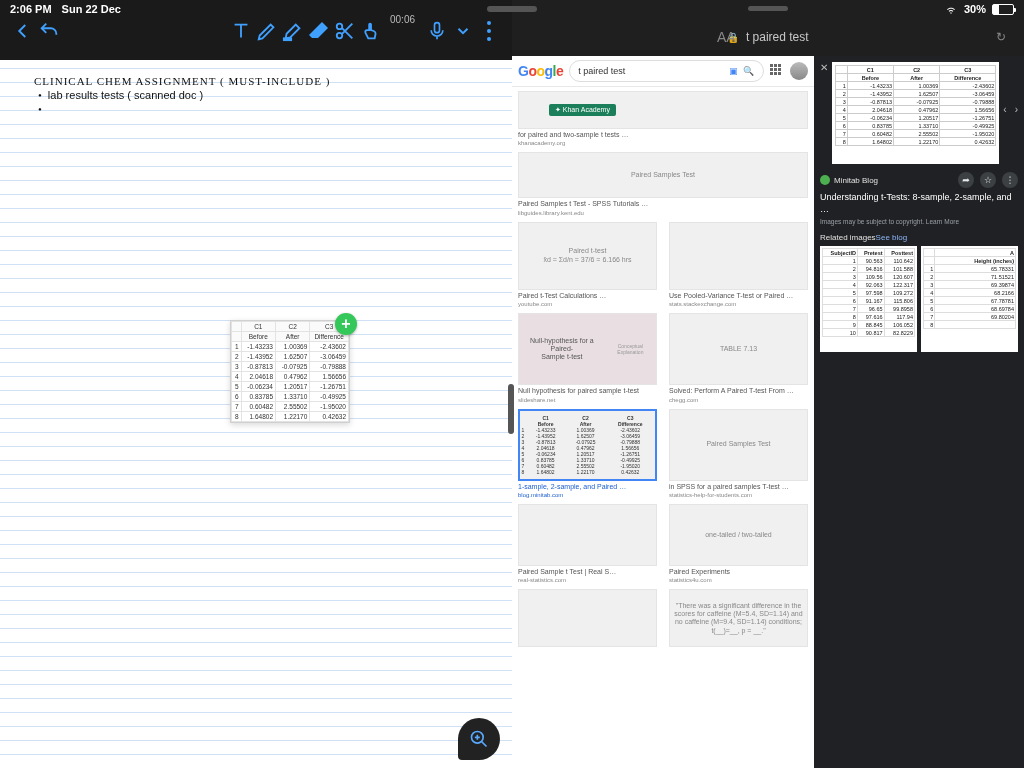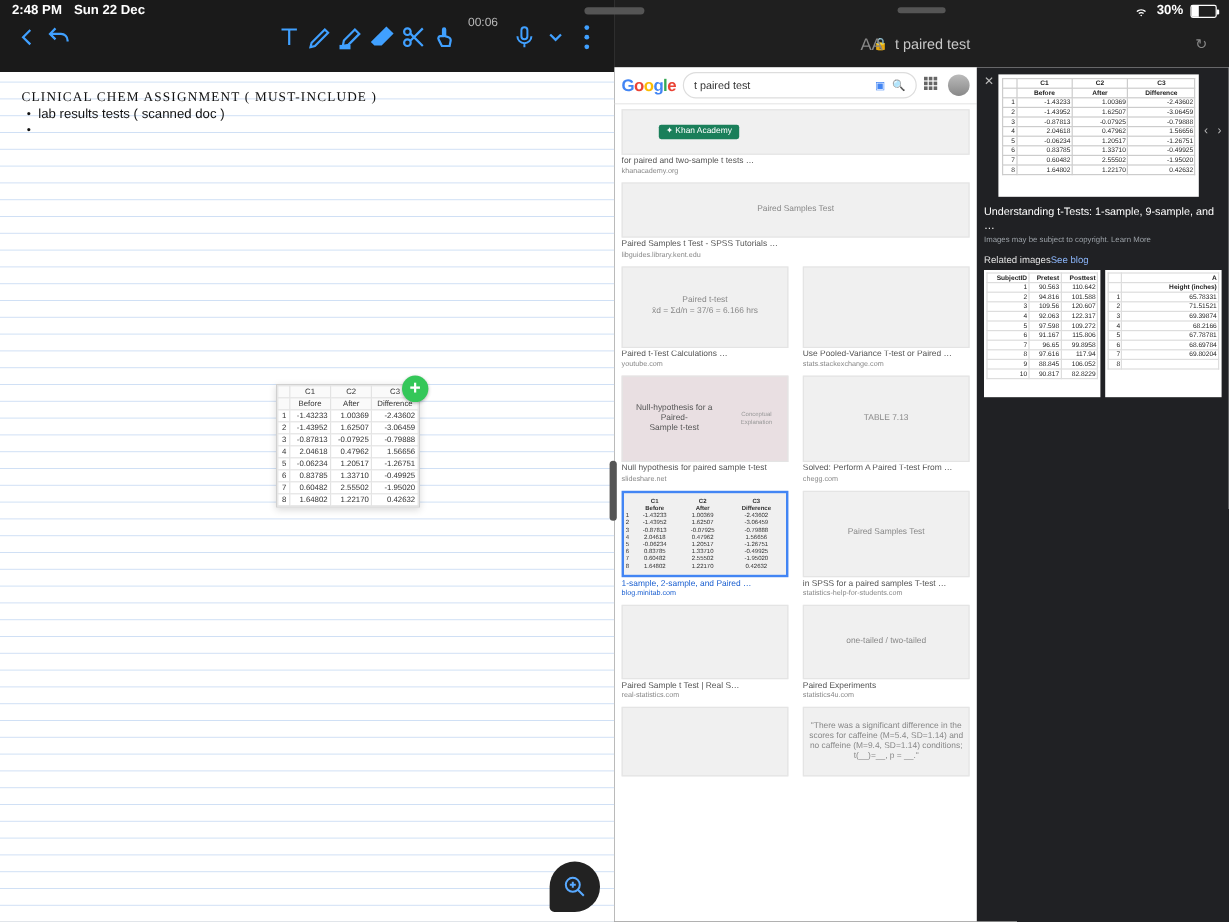--- a/index.html
+++ b/index.html
@@ -12,21 +12,21 @@
   .battery{width:22px;height:11px;border:1px solid #fff;border-radius:2px;position:relative}
   .battery::after{content:"";position:absolute;right:-3px;top:3px;width:2px;height:4px;background:#fff;border-radius:0 1px 1px 0}
   .battery .fill{background:#fff;height:100%;width:30%}
   .wifi{width:14px;height:11px}
   
   .note-app{width:512px;height:768px;background:#fff;display:flex;flex-direction:column;position:relative}
   .note-toolbar{height:60px;background:#1a1a1a;display:flex;align-items:center;padding:18px 10px 16px 10px;color:#40a0ff;position:relative}
   .note-toolbar .sp{flex:1}
   .tb-icon{width:26px;height:26px;display:flex;align-items:center;justify-content:center}
   .note-toolbar .timer{color:#bbb;font-size:10px;position:absolute;left:390px;top:14px}
-  .paper{flex:1;background:#fff;padding:14px 10px 0 18px;background-image:linear-gradient(#d0e0f5 1px,transparent 1px);background-size:100% 14px;background-position:0 8px;position:relative}
+  .paper{flex:1;background:#fff;padding:14px 10px 0 34px;background-image:linear-gradient(#d0e0f5 1px,transparent 1px);background-size:100% 14px;background-position:0 8px;position:relative}
   .handwriting{font-family:"Comic Sans MS",cursive;font-size:11px;color:#111;line-height:14px}
   .hw-title{letter-spacing:1px}
   .bullet{display:flex;gap:6px;margin-left:4px}
   .bullet::before{content:"•";}
   
   .table-card{position:absolute;top:260px;left:230px;width:120px;background:#fff;border:1px solid #d0d0d0;font-size:6.5px;color:#333;box-shadow:0 2px 6px rgba(0,0,0,.15)}
   .table-card table{width:100%;border-collapse:collapse}
   .table-card th,.table-card td{border:1px solid #e3e3e3;padding:1px 2px;text-align:right}
   .table-card th{font-weight:400;text-align:center;background:#fafafa}
   .cell-sel{background:#cde6ff}
@@ -74,21 +74,21 @@
   .rel{flex:1;background:#fff;color:#222;font-size:5.5px;height:106px;padding:2px;overflow:hidden}
   .rel table{width:100%;border-collapse:collapse}
   .rel td,.rel th{border:1px solid #ddd;padding:0.5px 1px;text-align:right}
   svg{display:block}
 </style>
 </head>
 <body>
 
 <div class="status">
   <div class="left">
-    <span>2:48 PM</span>
+    <span>2:06 PM</span>
     <span>Sun 22 Dec</span>
   </div>
   <div class="center"></div>
   <div class="right">
     <svg class="wifi" viewBox="0 0 24 24" fill="#fff">
         <path d="M12 18c.8 0 1.5.7 1.5 1.5S12.8 21 12 21s-1.5-.7-1.5-1.5.7-1.5 1.5-1.5zm0-5c2 0 3.8.8 5.2 2.1l-1.8 1.8C14.5 16 13.3 15.5 12 15.5s-2.5.5-3.4 1.4l-1.8-1.8C8.2 13.8 10 13 12 13zm0-5c3.4 0 6.4 1.3 8.7 3.5l-1.8 1.8C17.1 11.5 14.7 10.5 12 10.5s-5.1 1-6.9 2.8L3.3 11.5C5.6 9.3 8.6 8 12 8z"></path>
       </svg>
     <span>30%</span>
     <div class="battery">
         <div class="fill"></div>
@@ -498,22 +498,31 @@
                 </tr>
               </tbody>
             </table>
         </div>
         <div style="color:#bbb;display:flex;gap:8px;font-size:10px;margin-top:42px">
           <span>‹</span>
           <span>›</span>
         </div>
       </div>
 
-
-      <div class="title-line">Understanding t-Tests: 1-sample, 9-sample, and …</div>
+      <div class="chip-row">
+        <div class="minitab-dot"></div>
+        <span>Minitab Blog</span>
+        <div class="action-icons">
+          <div class="circ">➦</div>
+          <div class="circ">☆</div>
+          <div class="circ">⋮</div>
+        </div>
+      </div>
+
+      <div class="title-line">Understanding t-Tests: 8-sample, 2-sample, and …</div>
       <div class="sub">Images may be subject to copyright.  Learn More</div>
 
       <div class="related-head">
         <span>Related images</span>
         <a>See blog</a>
       </div>
 
       <div class="rel-grid">
         <div class="rel">
             <table id="rel1">

